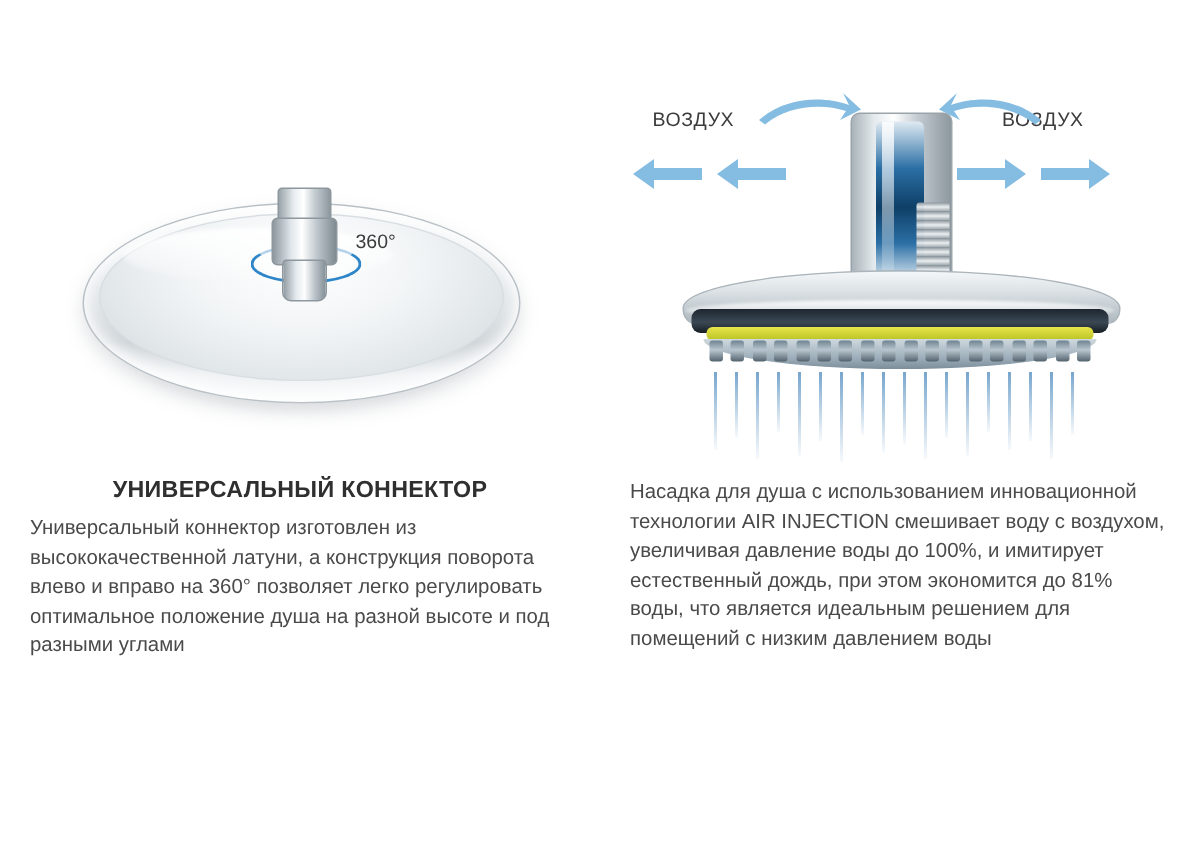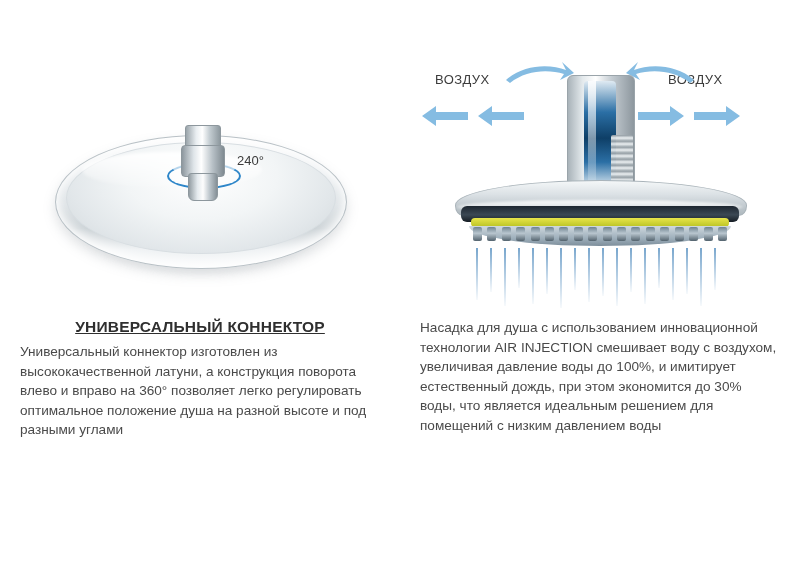--- a/index.html
+++ b/index.html
@@ -46,21 +46,20 @@
   .caption-left { top: 318px; }
   .caption-right { top: 318px; }
 
   .caption h2 {
     margin: 0 0 6px 0;
     font-size: 15.5px;
     font-weight: bold;
     letter-spacing: 0.2px;
     text-align: center;
     color: #2f2f2f;
-    text-decoration: underline;
   }
   .caption p {
     margin: 0;
     font-size: 13.6px;
     line-height: 19.5px;
     text-align: left;
     color: #4a4a4a;
   }
 
   
@@ -305,21 +304,21 @@
         <div class="disc">
           <div class="disc-inner"></div>
           <div class="disc-sheen"></div>
         </div>
         <div class="connector">
           <div class="connector-ring"></div>
           <div class="connector-nut"></div>
           <div class="connector-body"></div>
           <div class="connector-base"></div>
         </div>
-        <div class="deg-label">240°</div>
+        <div class="deg-label">360°</div>
       </div>
     </div>
 
     <div class="caption caption-left">
       <h2>УНИВЕРСАЛЬНЫЙ КОННЕКТОР</h2>
       <p>Универсальный коннектор изготовлен из высококачественной латуни, а конструкция поворота влево и вправо на 360° позволяет легко регулировать оптимальное положение душа на разной высоте и под разными углами</p>
     </div>
   </div>
 
   <div class="panel panel-right">
@@ -411,17 +410,17 @@
         <div class="drop-col" style="left:188px;height:40px;"></div>
         <div class="drop-col" style="left:202px;height:52px;"></div>
         <div class="drop-col" style="left:216px;height:46px;"></div>
         <div class="drop-col" style="left:230px;height:58px;"></div>
         <div class="drop-col" style="left:244px;height:42px;"></div>
       </div>
 
     </div>
 
     <div class="caption caption-right">
-      <p>Насадка для душа с использованием инновационной технологии AIR INJECTION смешивает воду с воздухом, увеличивая давление воды до 100%, и имитирует естественный дождь, при этом экономится до 30% воды, что является идеальным решением для помещений с низким давлением воды</p>
+      <p>Насадка для душа с использованием инновационной технологии AIR INJECTION смешивает воду с воздухом, увеличивая давление воды до 100%, и имитирует естественный дождь, при этом экономится до 81% воды, что является идеальным решением для помещений с низким давлением воды</p>
     </div>
   </div>
 
 </div>
 
 </body></html>

